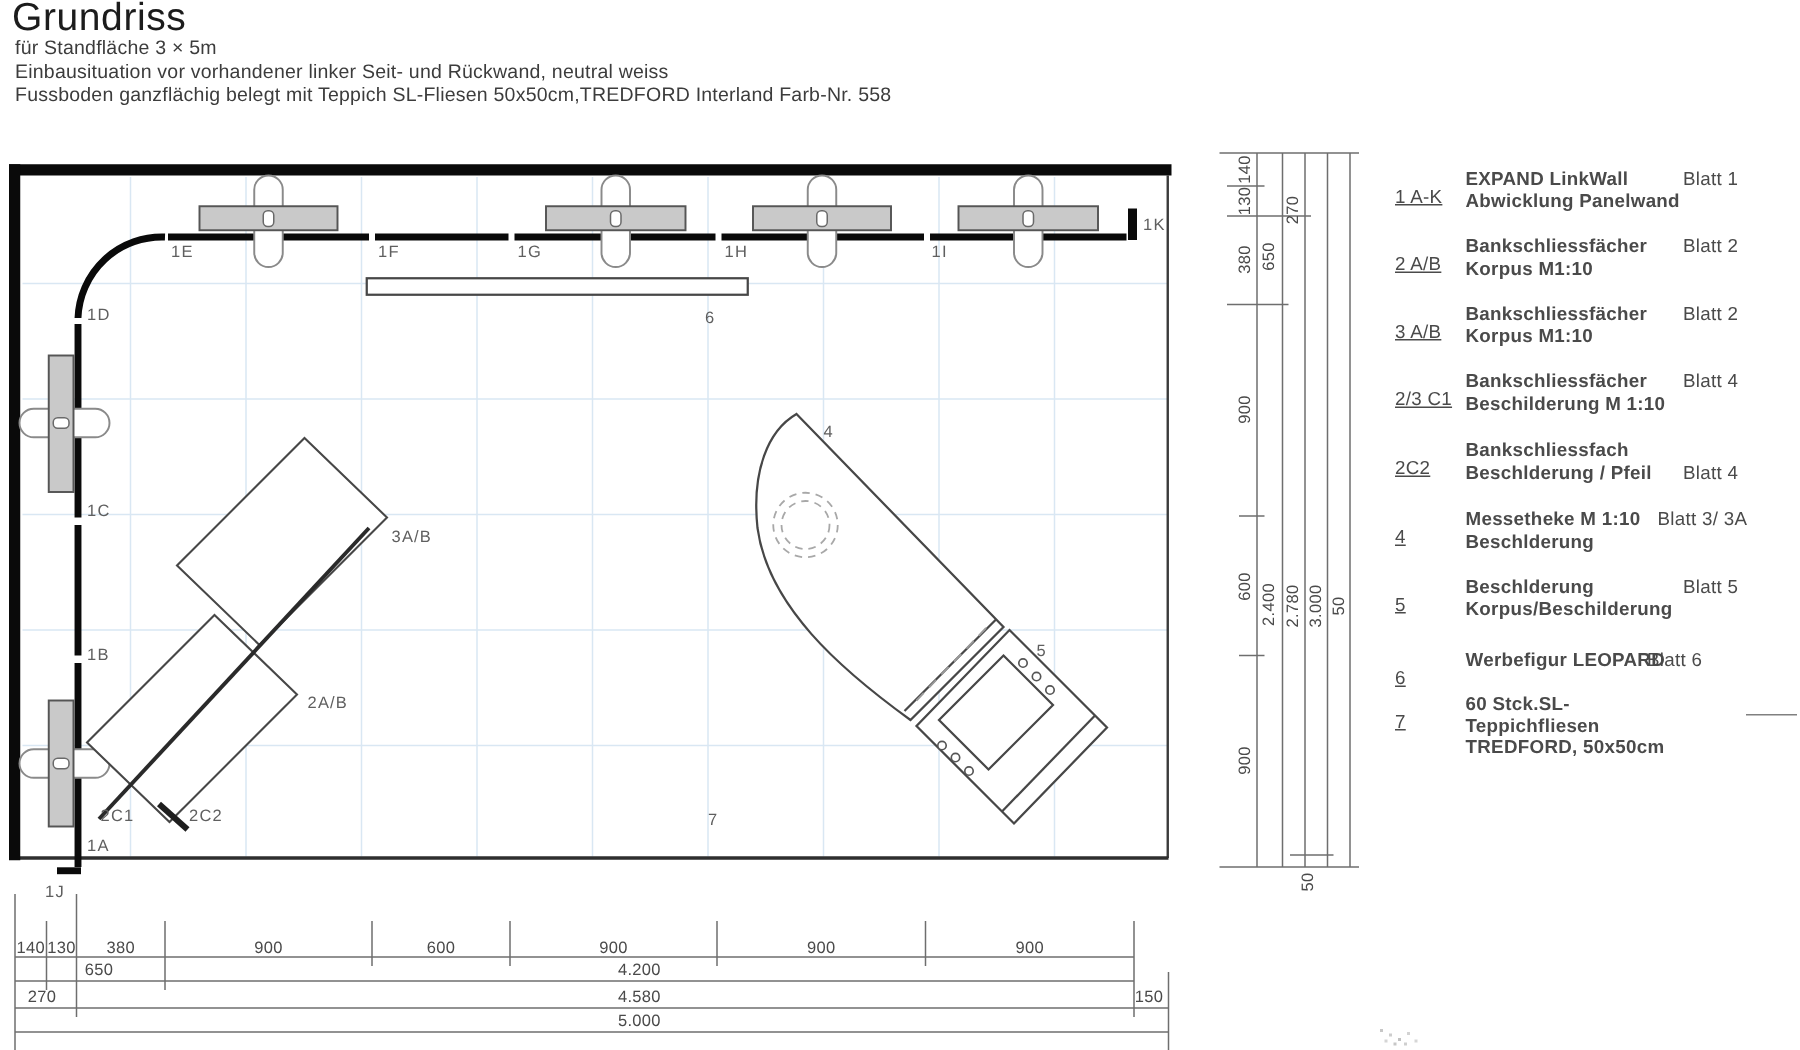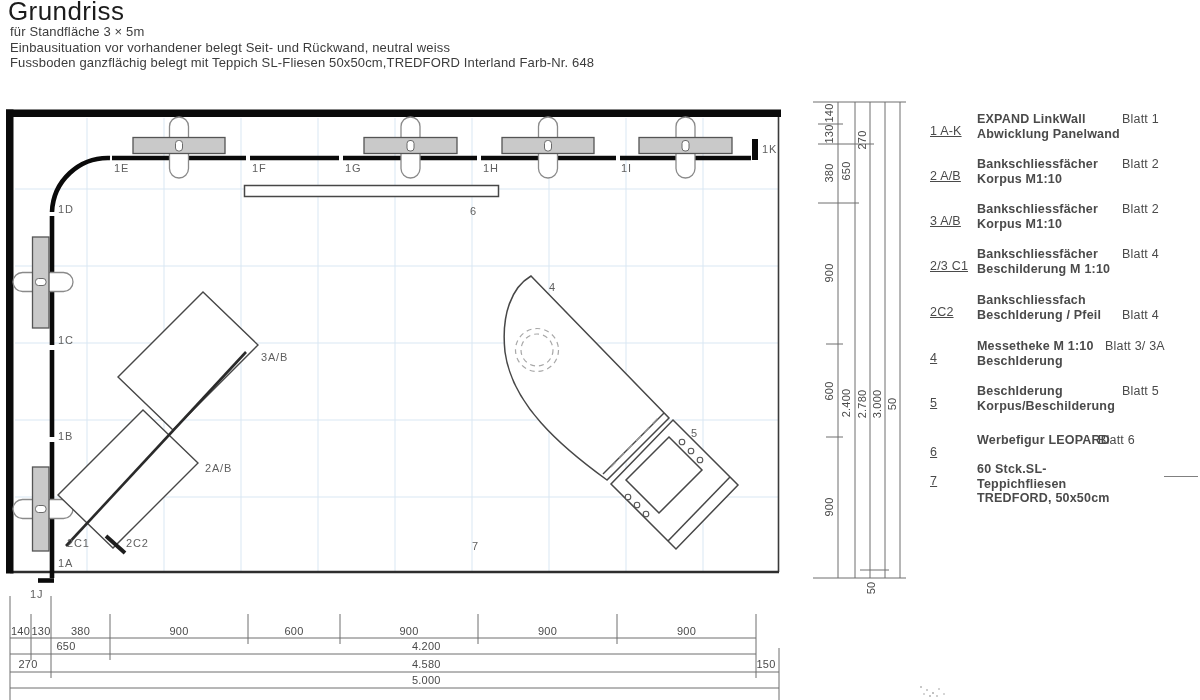--- a/index.html
+++ b/index.html
@@ -25,22 +25,22 @@
   svg text{font-family:"Liberation Sans",sans-serif;}
   .dimtxt{font-size:11px;fill:#4a4a4a;letter-spacing:.2px;}
   .lbl{font-size:11px;fill:#5f5f5f;letter-spacing:.8px;}
 </style>
 </head>
 <body>
 
 <div class="abs" id="page-title">Grundriss</div>
 <div class="abs" id="subtitle">
   <div>für Standfläche 3 × 5m</div>
-  <div>Einbausituation vor vorhandener belegt Seit- und Rückwand, neutral weiss</div>
-  <div>Fussboden ganzflächig belegt mit Teppich SL-Fliesen 50x50cm,TREDFORD Interland Farb-Nr. 648</div>
+  <div>Einbausituation vor vorhandener linker Seit- und Rückwand, neutral weiss</div>
+  <div>Fussboden ganzflächig belegt mit Teppich SL-Fliesen 50x50cm,TREDFORD Interland Farb-Nr. 558</div>
 </div>
 
 <svg class="abs" id="plan-svg" width="1200" height="700" viewBox="0 0 1200 700">
 
   <g stroke="#d9e7f3" stroke-width="1">
     <line x1="87" y1="118" x2="87" y2="571"></line>
       <line x1="164" y1="118" x2="164" y2="571"></line>
     <line x1="241" y1="118" x2="241" y2="571"></line>
       <line x1="318" y1="118" x2="318" y2="571"></line>
     <line x1="395" y1="118" x2="395" y2="571"></line>

